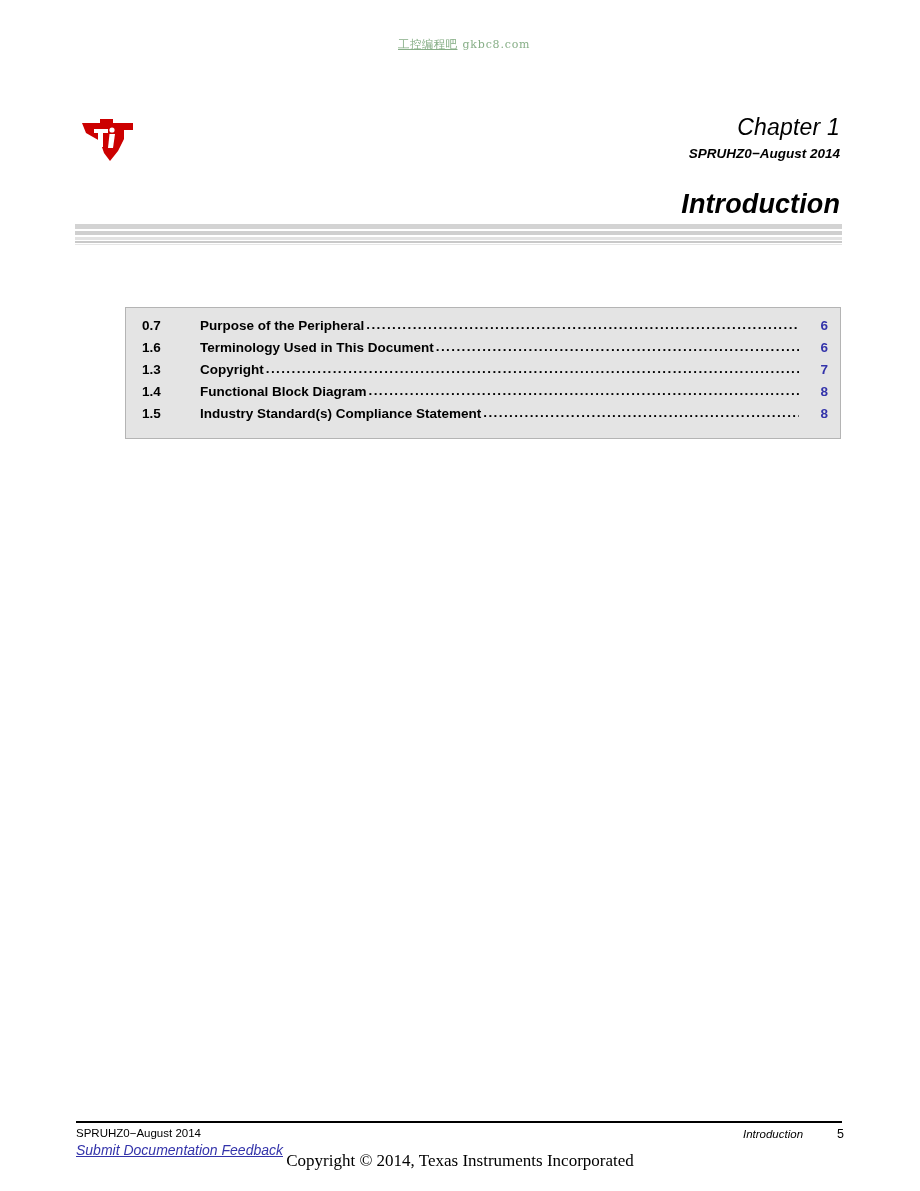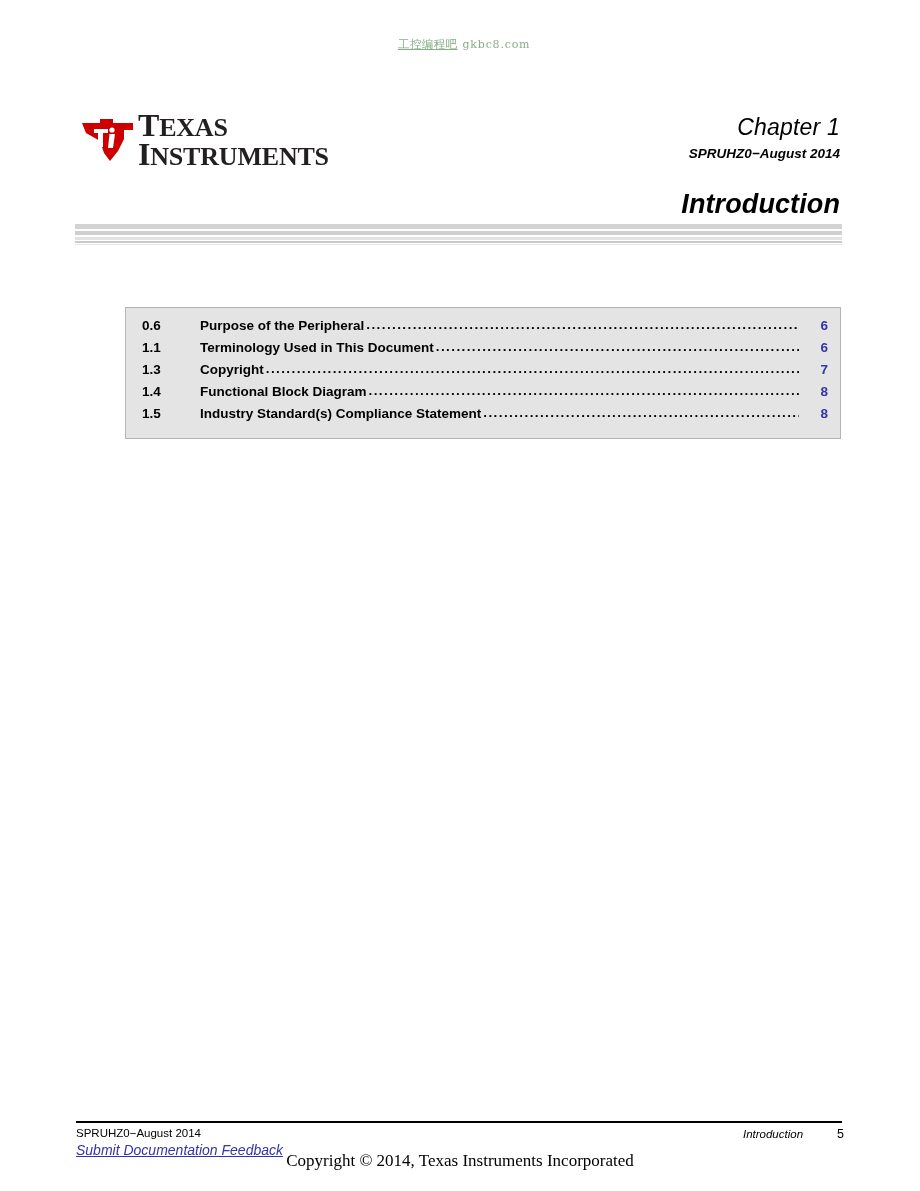--- a/index.html
+++ b/index.html
@@ -281,24 +281,20 @@
   <div id="header">
 
     <div id="ti-logo">
       <div class="logo-mark">
         <svg width="56" height="46" viewBox="0 0 56 46" xmlns="http://www.w3.org/2000/svg">
           <path d="M2 6 L20 6 L20 2 L33 2 L33 6 L53 6 L53 13 L44 13 L44 22 L38 34 L30 44 L24 36 L20 24 L13 20 L6 16 Z" fill="#cc0000"></path>
           <path d="M14 12 L28 12 L28 16 L23 16 L23 30 L18 30 L18 16 L14 16 Z" fill="#ffffff"></path>
           <circle cx="32" cy="13" r="2.6" fill="#ffffff"></circle>
           <path d="M29.5 17 L35 17 L33 31 L28 31 Z" fill="#ffffff"></path>
         </svg>
-      </div>
-      <div class="logo-words">
-        <div class="logo-line"><span class="cap">T</span><span>EXAS</span></div>
-        <div class="logo-line"><span class="cap">I</span><span>NSTRUMENTS</span></div>
       </div>
     </div>
 
     <div id="chapter-block">
       <div id="chapter-title">Chapter 1</div>
       <div id="chapter-doc">SPRUHZ0−August 2014</div>
     </div>
 
   </div>
 
@@ -310,27 +306,27 @@
     <div class="r r3"></div>
     <div class="r r4"></div>
     <div class="r r5"></div>
     <div class="r r6"></div>
     <div class="r r7"></div>
   </div>
 
 
   <div id="toc-box">
       <div class="toc-row">
-        <span class="toc-num">0.6</span>
+        <span class="toc-num">0.7</span>
         <span class="toc-label">Purpose of the Peripheral</span>
         <span class="toc-leader">..................................................................................................................................................</span>
         <span class="toc-page" style="color: rgb(51, 51, 170);">6</span>
       </div>
       <div class="toc-row">
-        <span class="toc-num">1.1</span>
+        <span class="toc-num">1.6</span>
         <span class="toc-label">Terminology Used in This Document</span>
         <span class="toc-leader">..................................................................................................................................................</span>
         <span class="toc-page" style="color: rgb(51, 51, 170);">6</span>
       </div>
       <div class="toc-row">
         <span class="toc-num">1.3</span>
         <span class="toc-label">Copyright</span>
         <span class="toc-leader">..................................................................................................................................................</span>
         <span class="toc-page" style="color: rgb(51, 51, 170);">7</span>
       </div>

